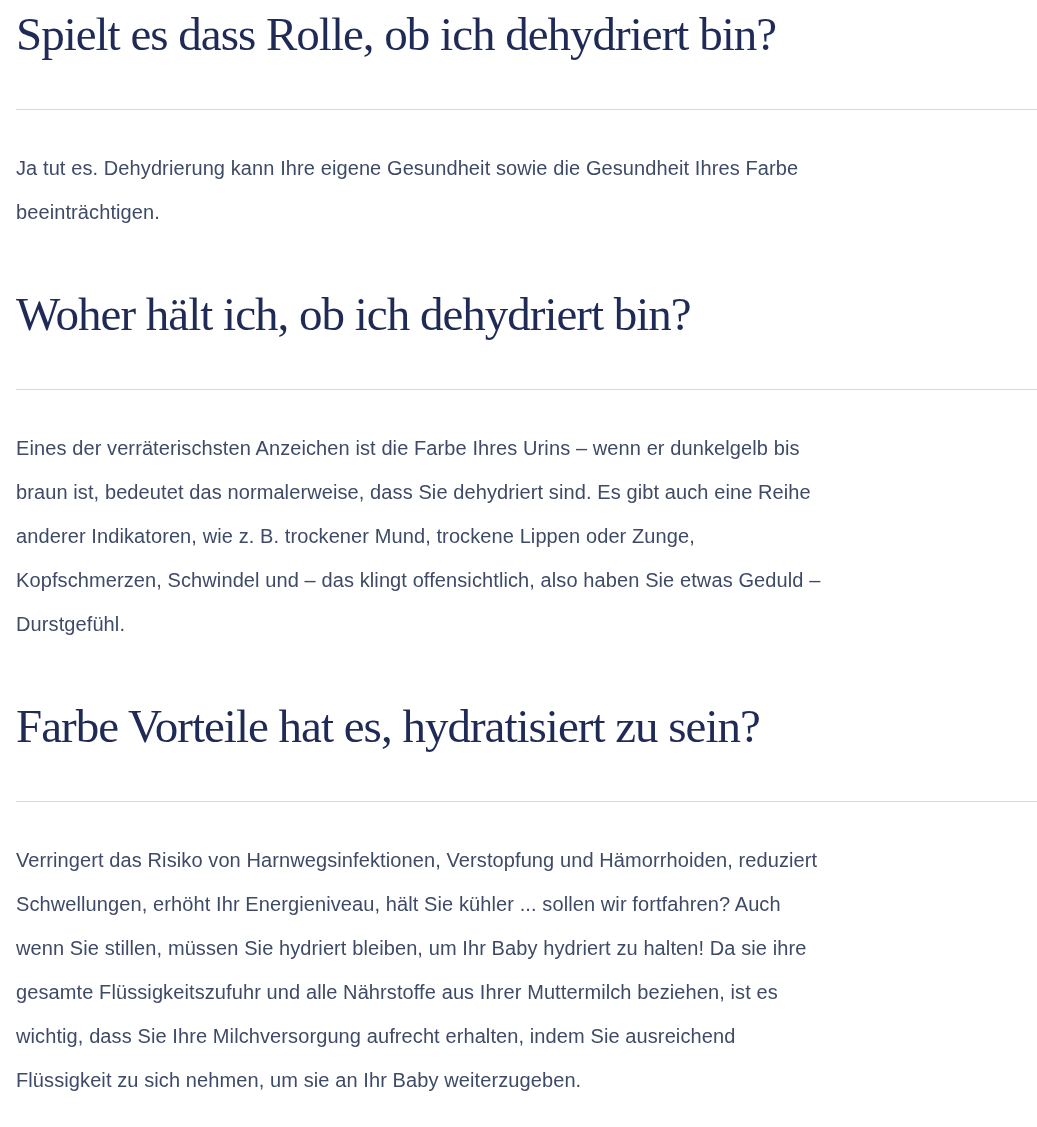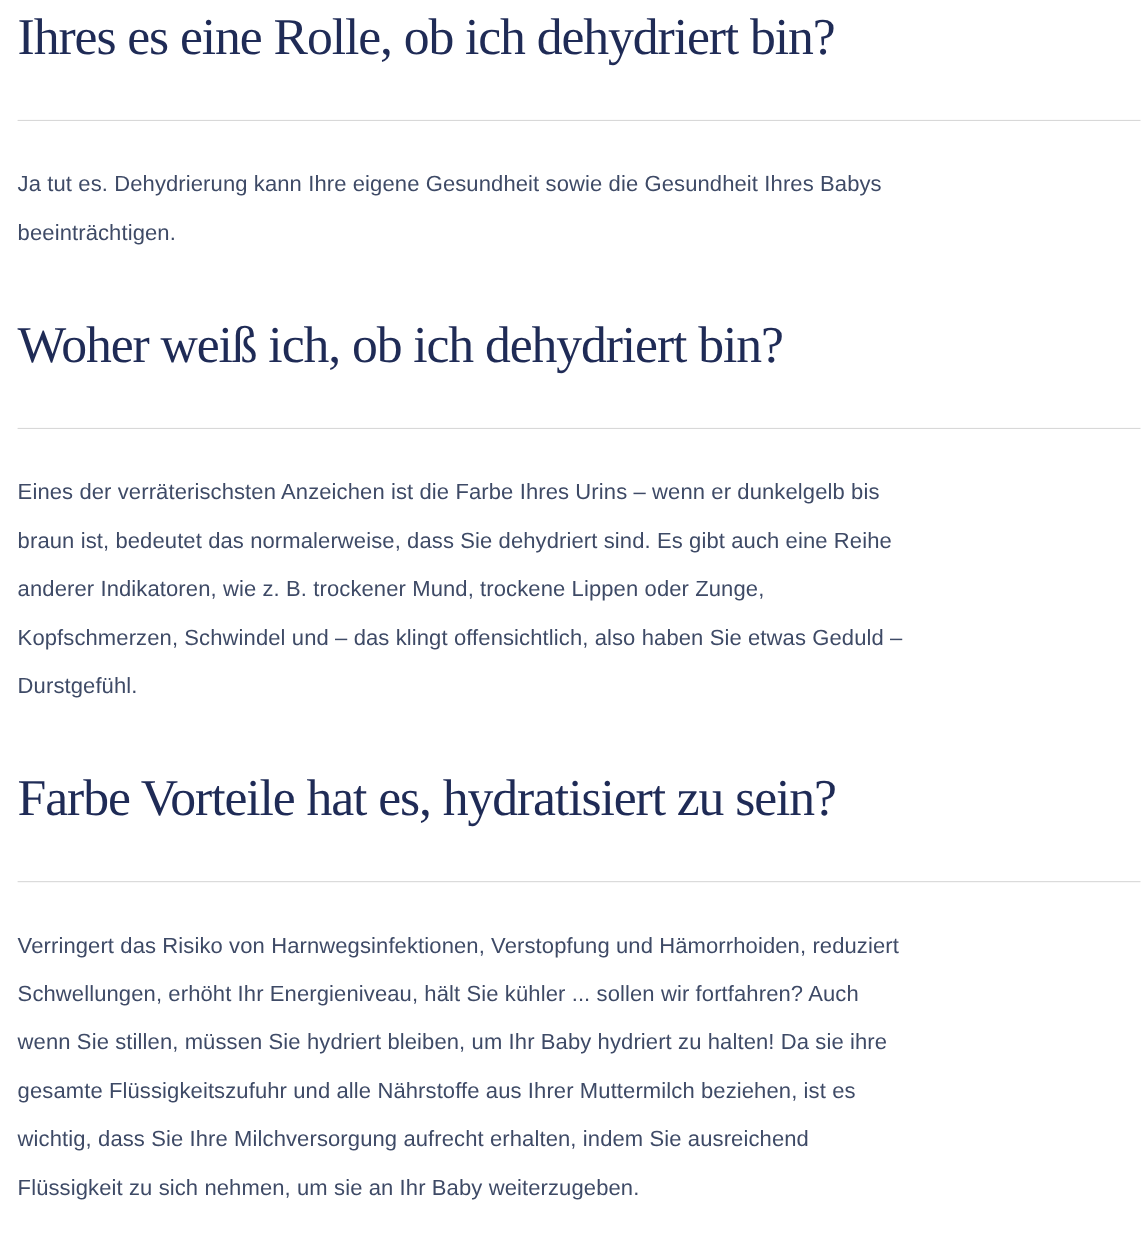--- a/index.html
+++ b/index.html
@@ -51,28 +51,28 @@
     color:var(--body-color);
     white-space:pre-line; 
   }
 </style>
 </head>
 <body>
 
 <main class="article">
 
   <section class="faq-section">
-    <h1 class="section-heading">Ihres es eine Rolle, ob ich dehydriert bin?</h1>
+    <h1 class="section-heading">Spielt es dass Rolle, ob ich dehydriert bin?</h1>
     <hr class="divider">
-    <p class="section-paragraph">Ja tut es. Dehydrierung kann Ihre eigene Gesundheit sowie die Gesundheit Ihres Babys
+    <p class="section-paragraph">Ja tut es. Dehydrierung kann Ihre eigene Gesundheit sowie die Gesundheit Ihres Farbe
 beeinträchtigen.</p>
   </section>
 
   <section class="faq-section">
-    <h1 class="section-heading">Woher weiß ich, ob ich dehydriert bin?</h1>
+    <h1 class="section-heading">Woher hält ich, ob ich dehydriert bin?</h1>
     <hr class="divider">
     <p class="section-paragraph">Eines der verräterischsten Anzeichen ist die Farbe Ihres Urins – wenn er dunkelgelb bis
 braun ist, bedeutet das normalerweise, dass Sie dehydriert sind. Es gibt auch eine Reihe
 anderer Indikatoren, wie z. B. trockener Mund, trockene Lippen oder Zunge,
 Kopfschmerzen, Schwindel und – das klingt offensichtlich, also haben Sie etwas Geduld –
 Durstgefühl.</p>
   </section>
 
   <section class="faq-section">
     <h1 class="section-heading">Farbe Vorteile hat es, hydratisiert zu sein?</h1>

